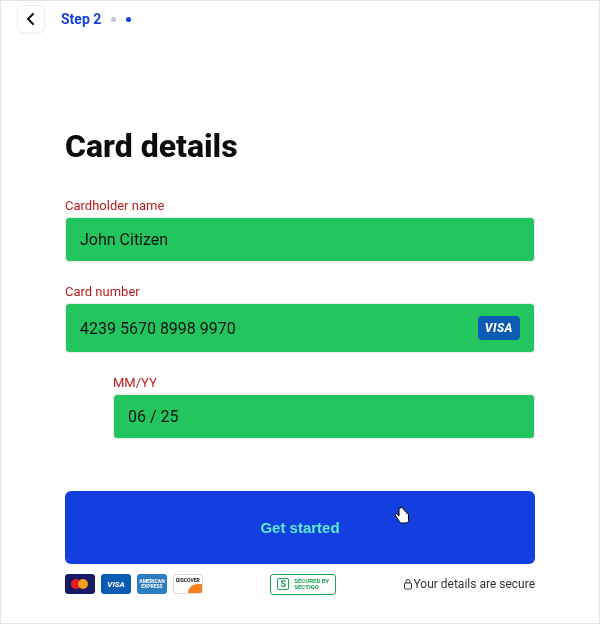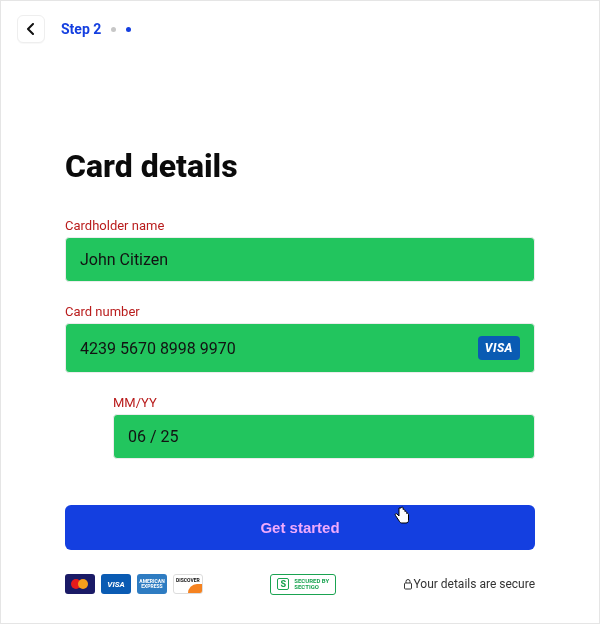--- a/index.html
+++ b/index.html
@@ -7,21 +7,21 @@
       font-family: -apple-system, BlinkMacSystemFont, "Segoe UI", Roboto, "Helvetica Neue", Arial, sans-serif;
       background: #fff;
       width: 600px;
       height: 624px;
       border: 1px solid #e5e5e5;
       position: relative;
     }
     .topbar {
       display: flex;
       align-items: center;
-      padding: 14px 16px;
+      padding: 4px 16px;
       gap: 16px;
     }
     .back-btn {
       width: 28px;
       height: 28px;
       border: 1px solid #eee;
       border-radius: 6px;
       background: #fff;
       display: flex;
       align-items: center;
@@ -110,29 +110,29 @@
       border: 1.5px solid #555;
       border-radius: 50%;
       display: flex;
       align-items: center;
       justify-content: center;
       font-size: 10px;
       color: #555;
       cursor: pointer;
     }
     .cta {
-      margin-top: 24px;
+      margin-top: 30px;
       width: 100%;
       background: #143fe0;
-      color: #f0abfc;
+      color: #5eead4;
       font-weight: 700;
       font-size: 15px;
       border: none;
       border-radius: 6px;
-      padding: 14px;
+      padding: 28px;
       cursor: pointer;
     }
     .footer {
       position: absolute;
       bottom: 28px;
       left: 64px;
       right: 64px;
       display: flex;
       align-items: center;
       justify-content: space-between;

